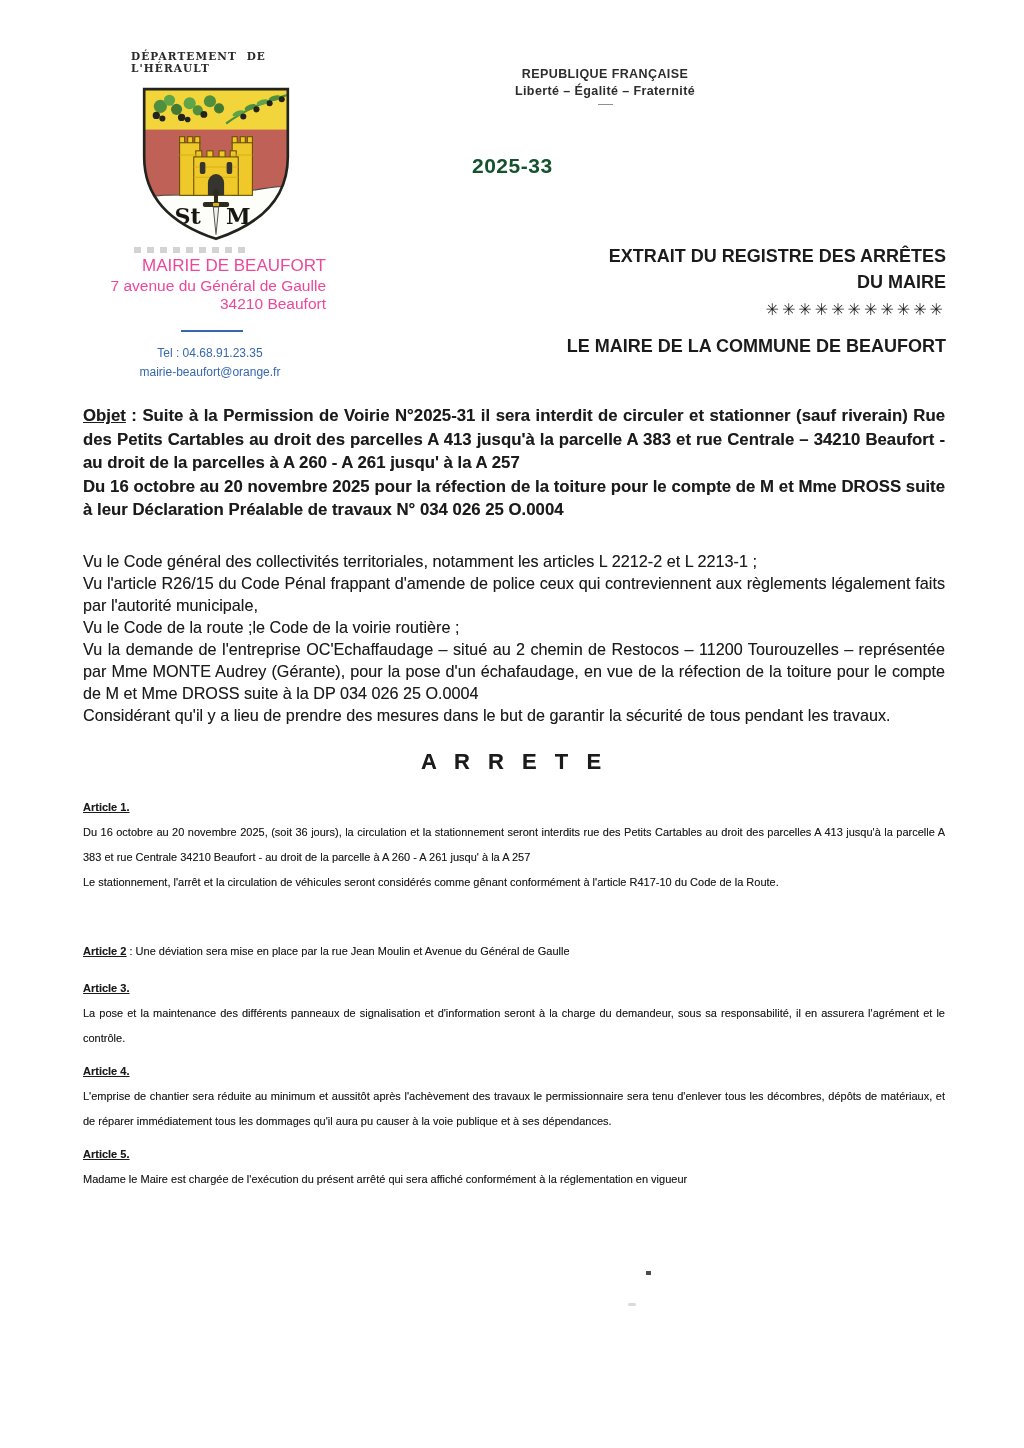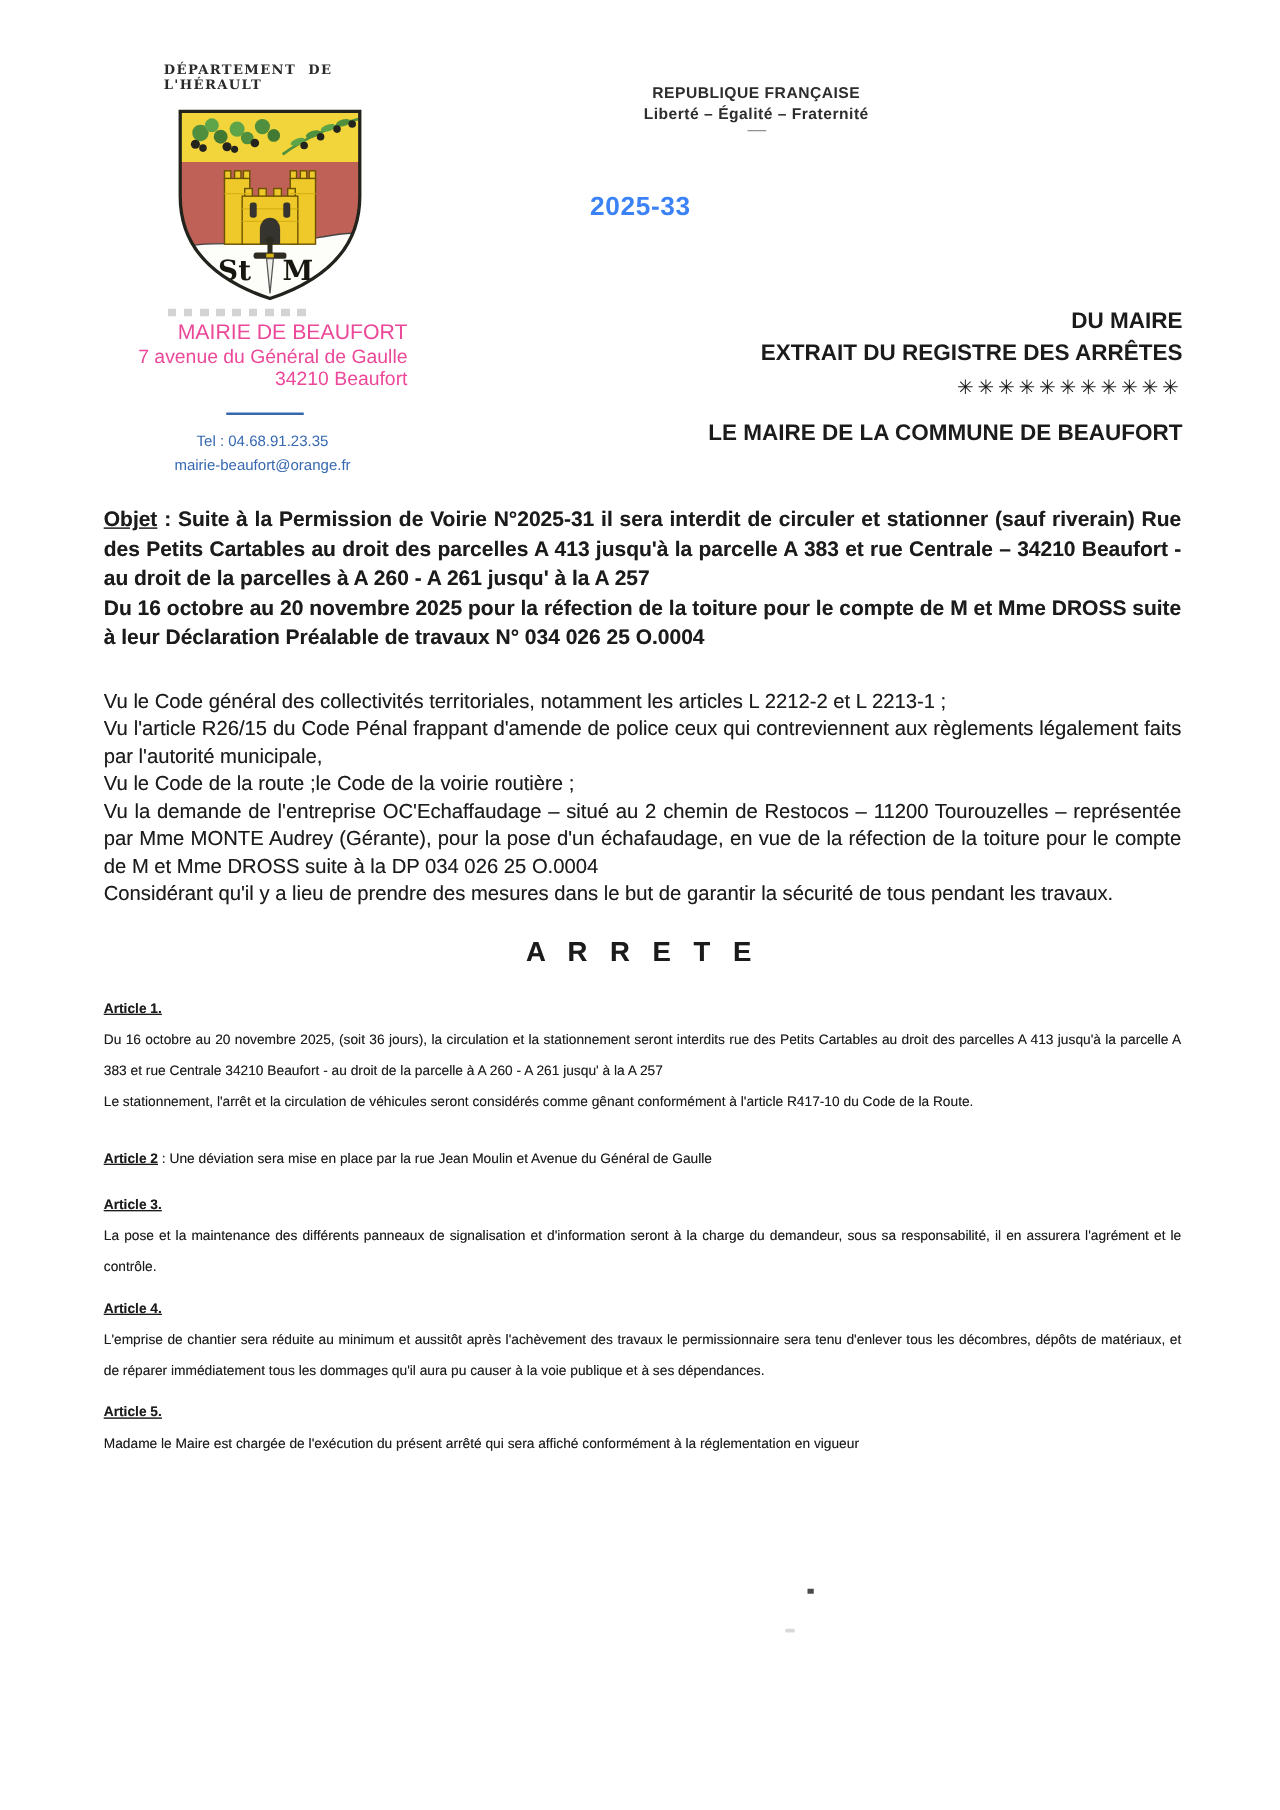--- a/index.html
+++ b/index.html
@@ -30,21 +30,21 @@
     color:#3668b0;line-height:19px;font-size:12px;
   }
   
   .rep-block{
     position:absolute;left:455px;top:66px;width:300px;text-align:center;
     color:#2d2d2d;font-size:12.5px;line-height:17px;letter-spacing:.4px;font-weight:bold;
   }
   .rep-dash{width:15px;height:1px;background:#8f8f8f;margin:4px auto 0;}
   .numero{
     position:absolute;left:472px;top:154px;
-    color:#3b82f6;font-size:21px;font-weight:bold;letter-spacing:.5px;
+    color:#14532d;font-size:21px;font-weight:bold;letter-spacing:.5px;
   }
   .registre-block{
     position:absolute;left:478px;top:243px;width:468px;text-align:right;
     font-weight:bold;font-size:18px;line-height:26px;color:#1b1b1b;
   }
   .stars{
     font-family:"DejaVu Sans",sans-serif;font-weight:normal;
     font-size:16px;letter-spacing:3px;margin-top:3px;line-height:24px;
   }
   .commune-line{margin-top:11px;font-size:18px;}
@@ -56,21 +56,21 @@
   .b{font-weight:normal;}
   .u{text-decoration:underline;}
   .objet{font-weight:bold;font-size:16.8px;line-height:23.5px;margin:0 0 28px 0;}
   .vus{font-size:16.2px;line-height:22px;}
   .arrete{
     text-align:center;font-weight:bold;font-size:22px;letter-spacing:6px;
     margin:21px 0 18px 0;line-height:30px;
   }
   .art{font-size:11px;line-height:25px;}
   .art-h{font-weight:bold;text-decoration:underline;}
-  .mt-a2{margin-top:20px;}
+  .mt-a2{margin-top:44px;}
   .mt-a3{margin-top:12px;}
   .mt-a4{margin-top:8px;}
   .mt-a5{margin-top:8px;}
   
   .speck1{position:absolute;left:646px;top:1271px;width:5px;height:4px;background:#2c2c2c;opacity:.85;}
   .speck2{position:absolute;left:628px;top:1303px;width:8px;height:3px;background:#c9c9c9;opacity:.7;border-radius:2px;}
 </style>
 </head>
 <body>
 
@@ -172,22 +172,22 @@
 
   <div class="rep-block">
     <div>REPUBLIQUE FRANÇAISE</div>
     <div>Liberté  –  Égalité  –  Fraternité</div>
     <div class="rep-dash"></div>
   </div>
 
   <div class="numero">2025-33</div>
 
   <div class="registre-block">
+    <div>EXTRAIT DU REGISTRE DES ARRÊTES</div>
     <div>DU MAIRE</div>
-    <div>EXTRAIT DU REGISTRE DES ARRÊTES</div>
     <div class="stars">✳✳✳✳✳✳✳✳✳✳✳</div>
     <div class="commune-line">LE MAIRE DE LA COMMUNE DE BEAUFORT</div>
   </div>
 
   <div class="body">
 
     <div class="objet">
       <div><span class="u">Objet</span><span> : </span><span>Suite à la Permission de Voirie N°2025-31 il sera interdit de circuler et stationner (sauf riverain) Rue des Petits Cartables au droit des parcelles A 413 jusqu'à la parcelle A 383 et rue Centrale – 34210 Beaufort - au droit de la parcelles à A 260 - A 261 jusqu' à la A 257</span></div>
       <div>Du 16 octobre au 20 novembre 2025 pour la réfection de la toiture pour le compte de M et Mme DROSS suite à leur Déclaration Préalable de travaux N° 034 026 25 O.0004</div>
     </div>

